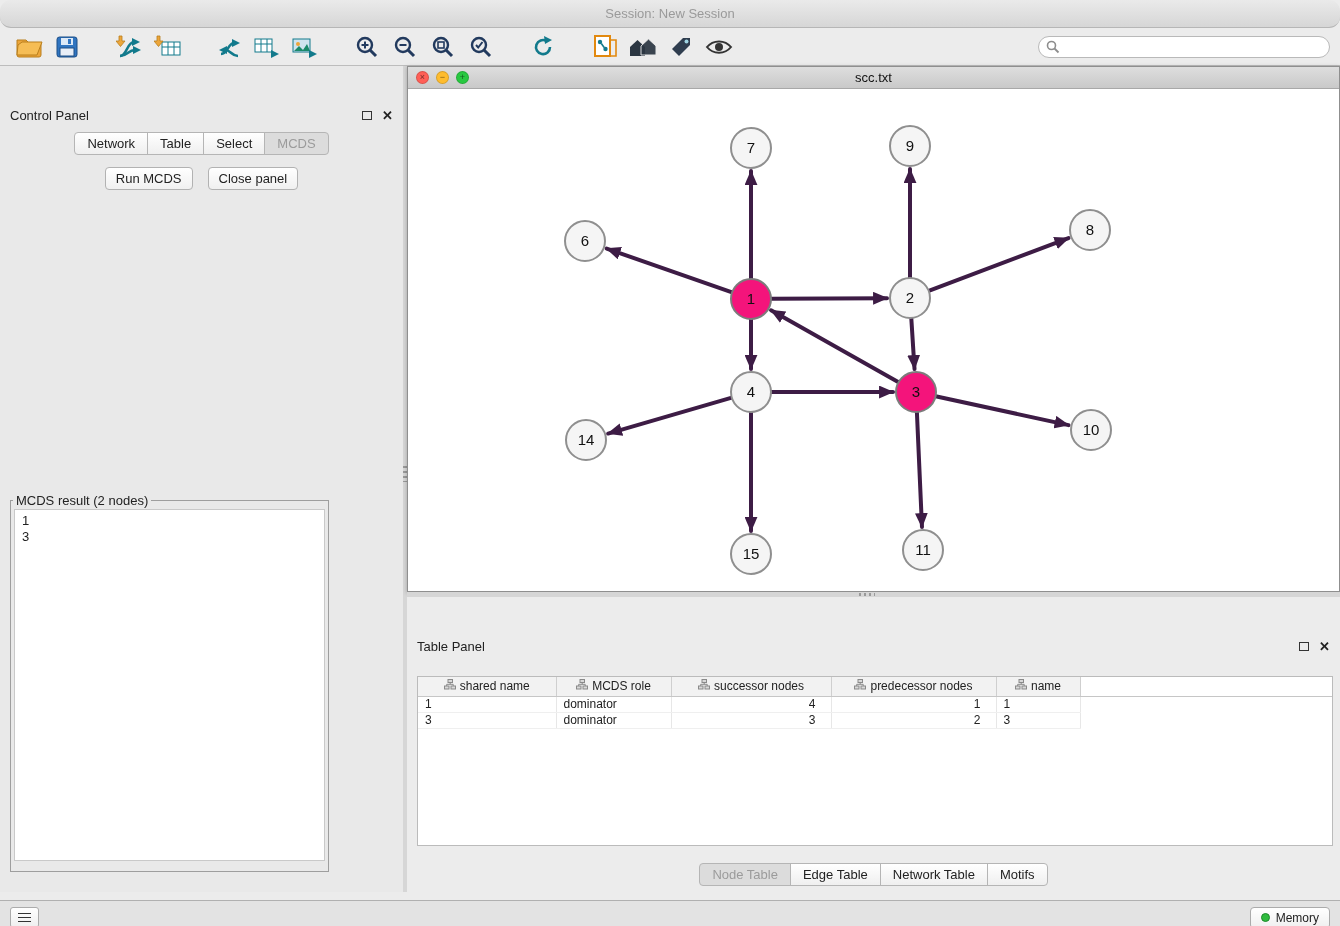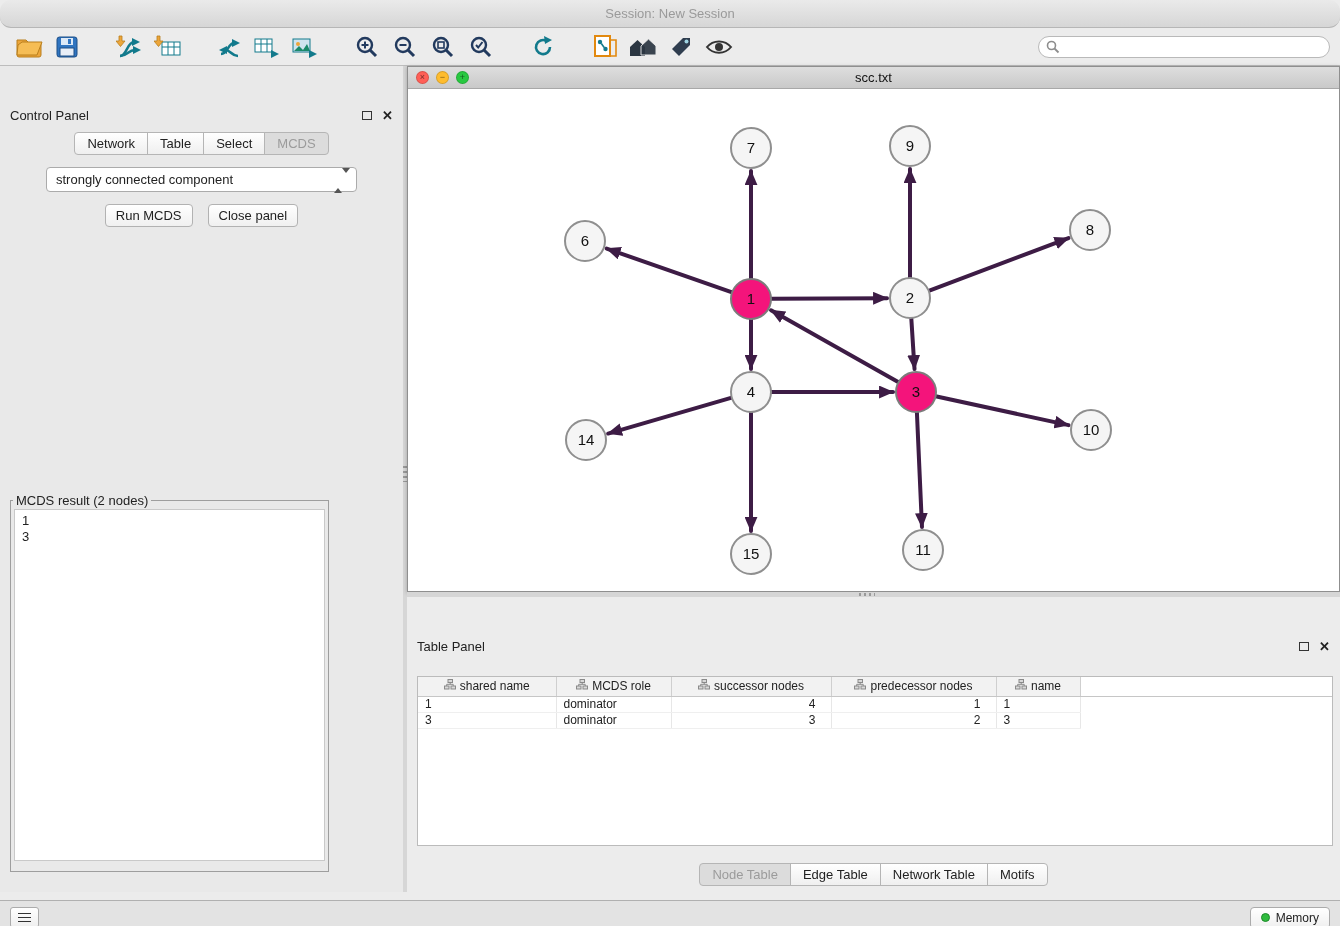--- a/index.html
+++ b/index.html
@@ -252,24 +252,20 @@
     <span class="spacer"></span>
     <span class="float-box"></span>
     <span class="close-x">✕</span>
   </div>
   <div class="tabbar" id="cp-tabs">
       <button class="tab">Network</button>
       <button class="tab">Table</button>
       <button class="tab">Select</button>
       <button class="tab active">MCDS</button>
     </div>
-  <div class="combo">
-    <span>strongly connected component</span>
-    <span class="combo-arrows"><span class="tri-up"></span><span class="tri-down"></span></span>
-  </div>
   <div class="btn-row">
     <button class="pbtn">Run MCDS</button>
     <button class="pbtn">Close panel</button>
   </div>
   <fieldset class="result-fieldset">
     <legend>MCDS result (2 nodes)</legend>
     <div class="result-inner" id="mcds-result">
         <div>1</div>
         <div>3</div>
       </div>

